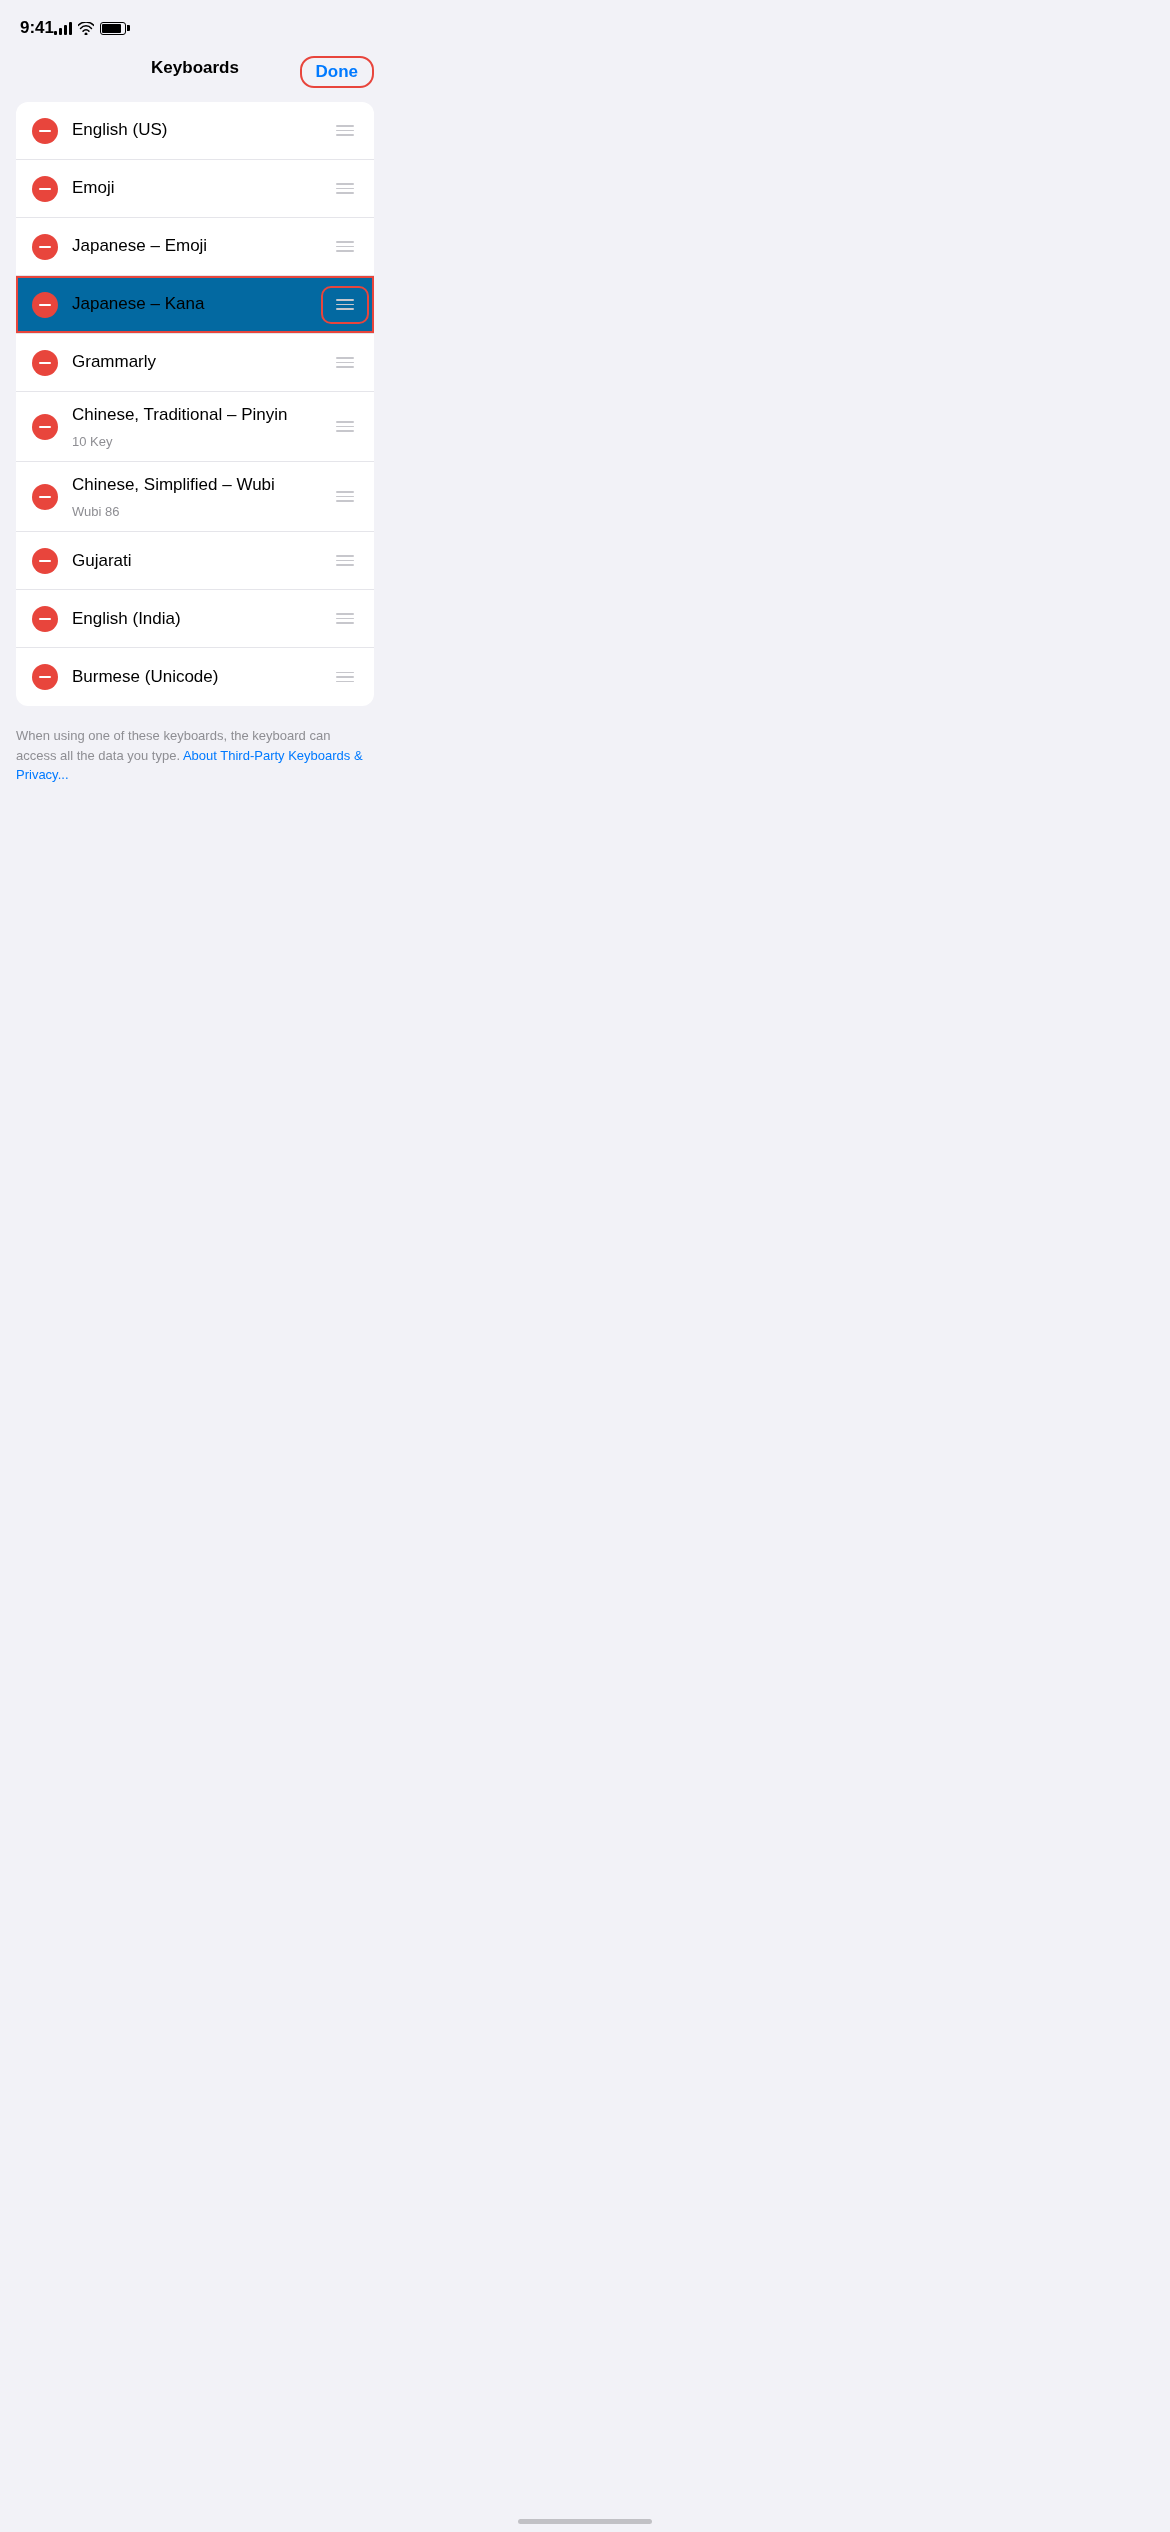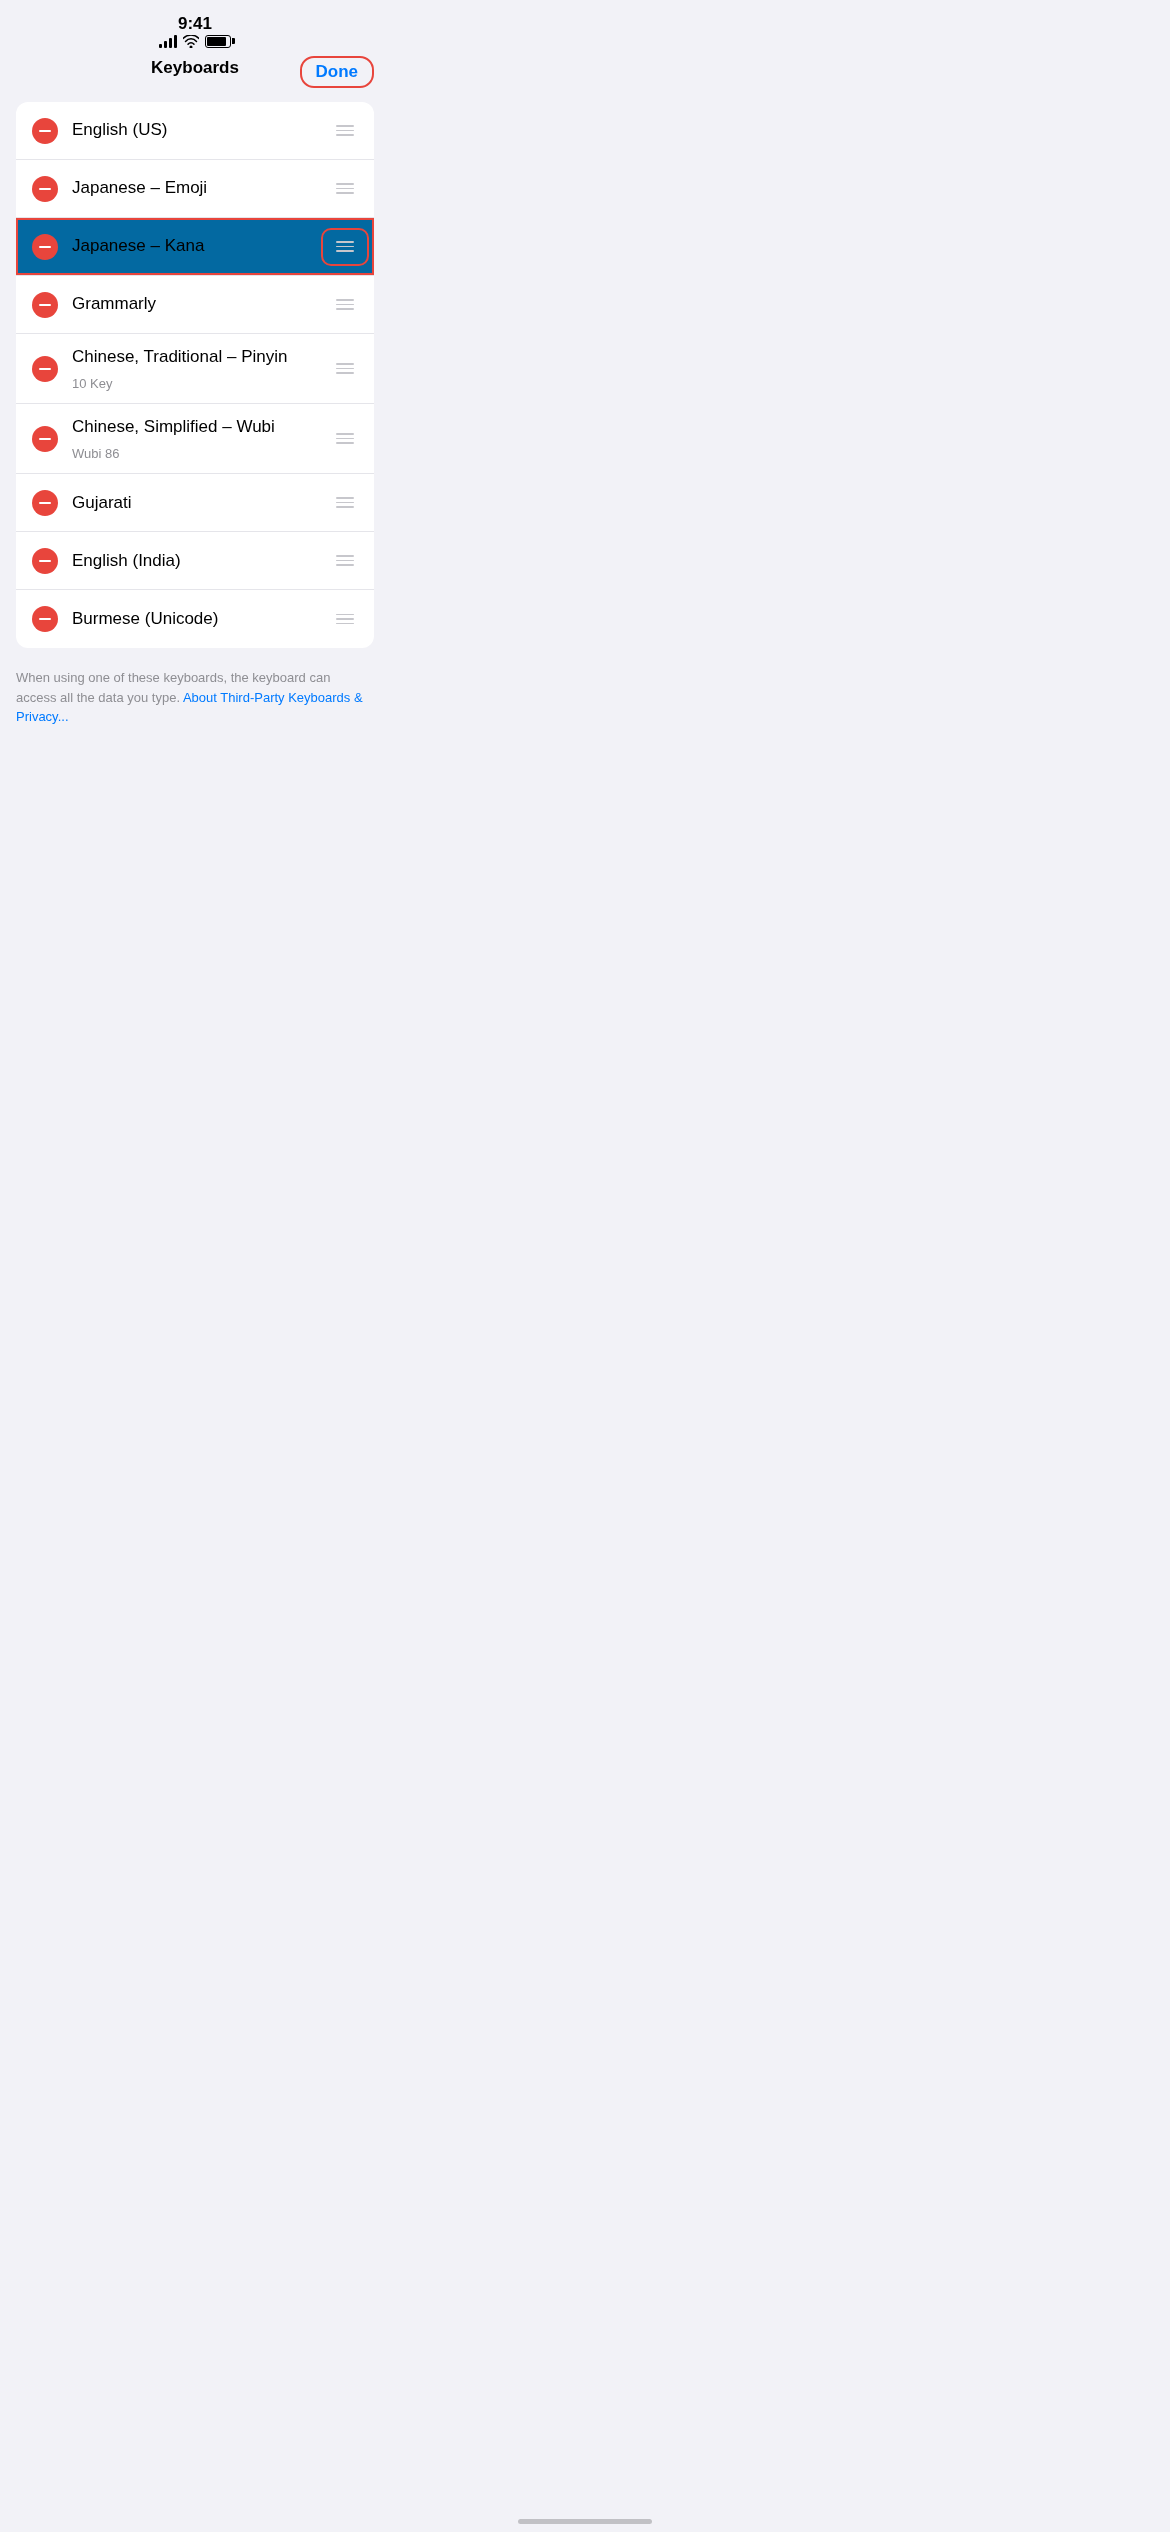--- a/index.html
+++ b/index.html
@@ -12,21 +12,20 @@
       font-family: -apple-system, BlinkMacSystemFont, 'SF Pro Text', 'Helvetica Neue', sans-serif;
       overflow-x: hidden;
     }
 
     
     .status-bar {
       display: flex;
       align-items: center;
       padding: 14px 20px 8px 20px;
       height: 50px;
-      flex-direction: column;
     }
 
     .status-time {
       font-size: 17px;
       font-weight: 600;
       color: #000;
     }
 
     .status-icons {
       display: flex;
@@ -270,20 +269,31 @@
       </div>
       <div class="drag-handle">
         <span></span>
         <span></span>
         <span></span>
       </div>
     </div>
     <div class="list-item">
       <div class="remove-btn"></div>
       <div class="item-content">
+        <div class="item-title">Emoji</div>
+      </div>
+      <div class="drag-handle">
+        <span></span>
+        <span></span>
+        <span></span>
+      </div>
+    </div>
+    <div class="list-item">
+      <div class="remove-btn"></div>
+      <div class="item-content">
         <div class="item-title">Japanese – Emoji</div>
       </div>
       <div class="drag-handle">
         <span></span>
         <span></span>
         <span></span>
       </div>
     </div>
     <div class="list-item highlighted">
       <div class="remove-btn"></div>

